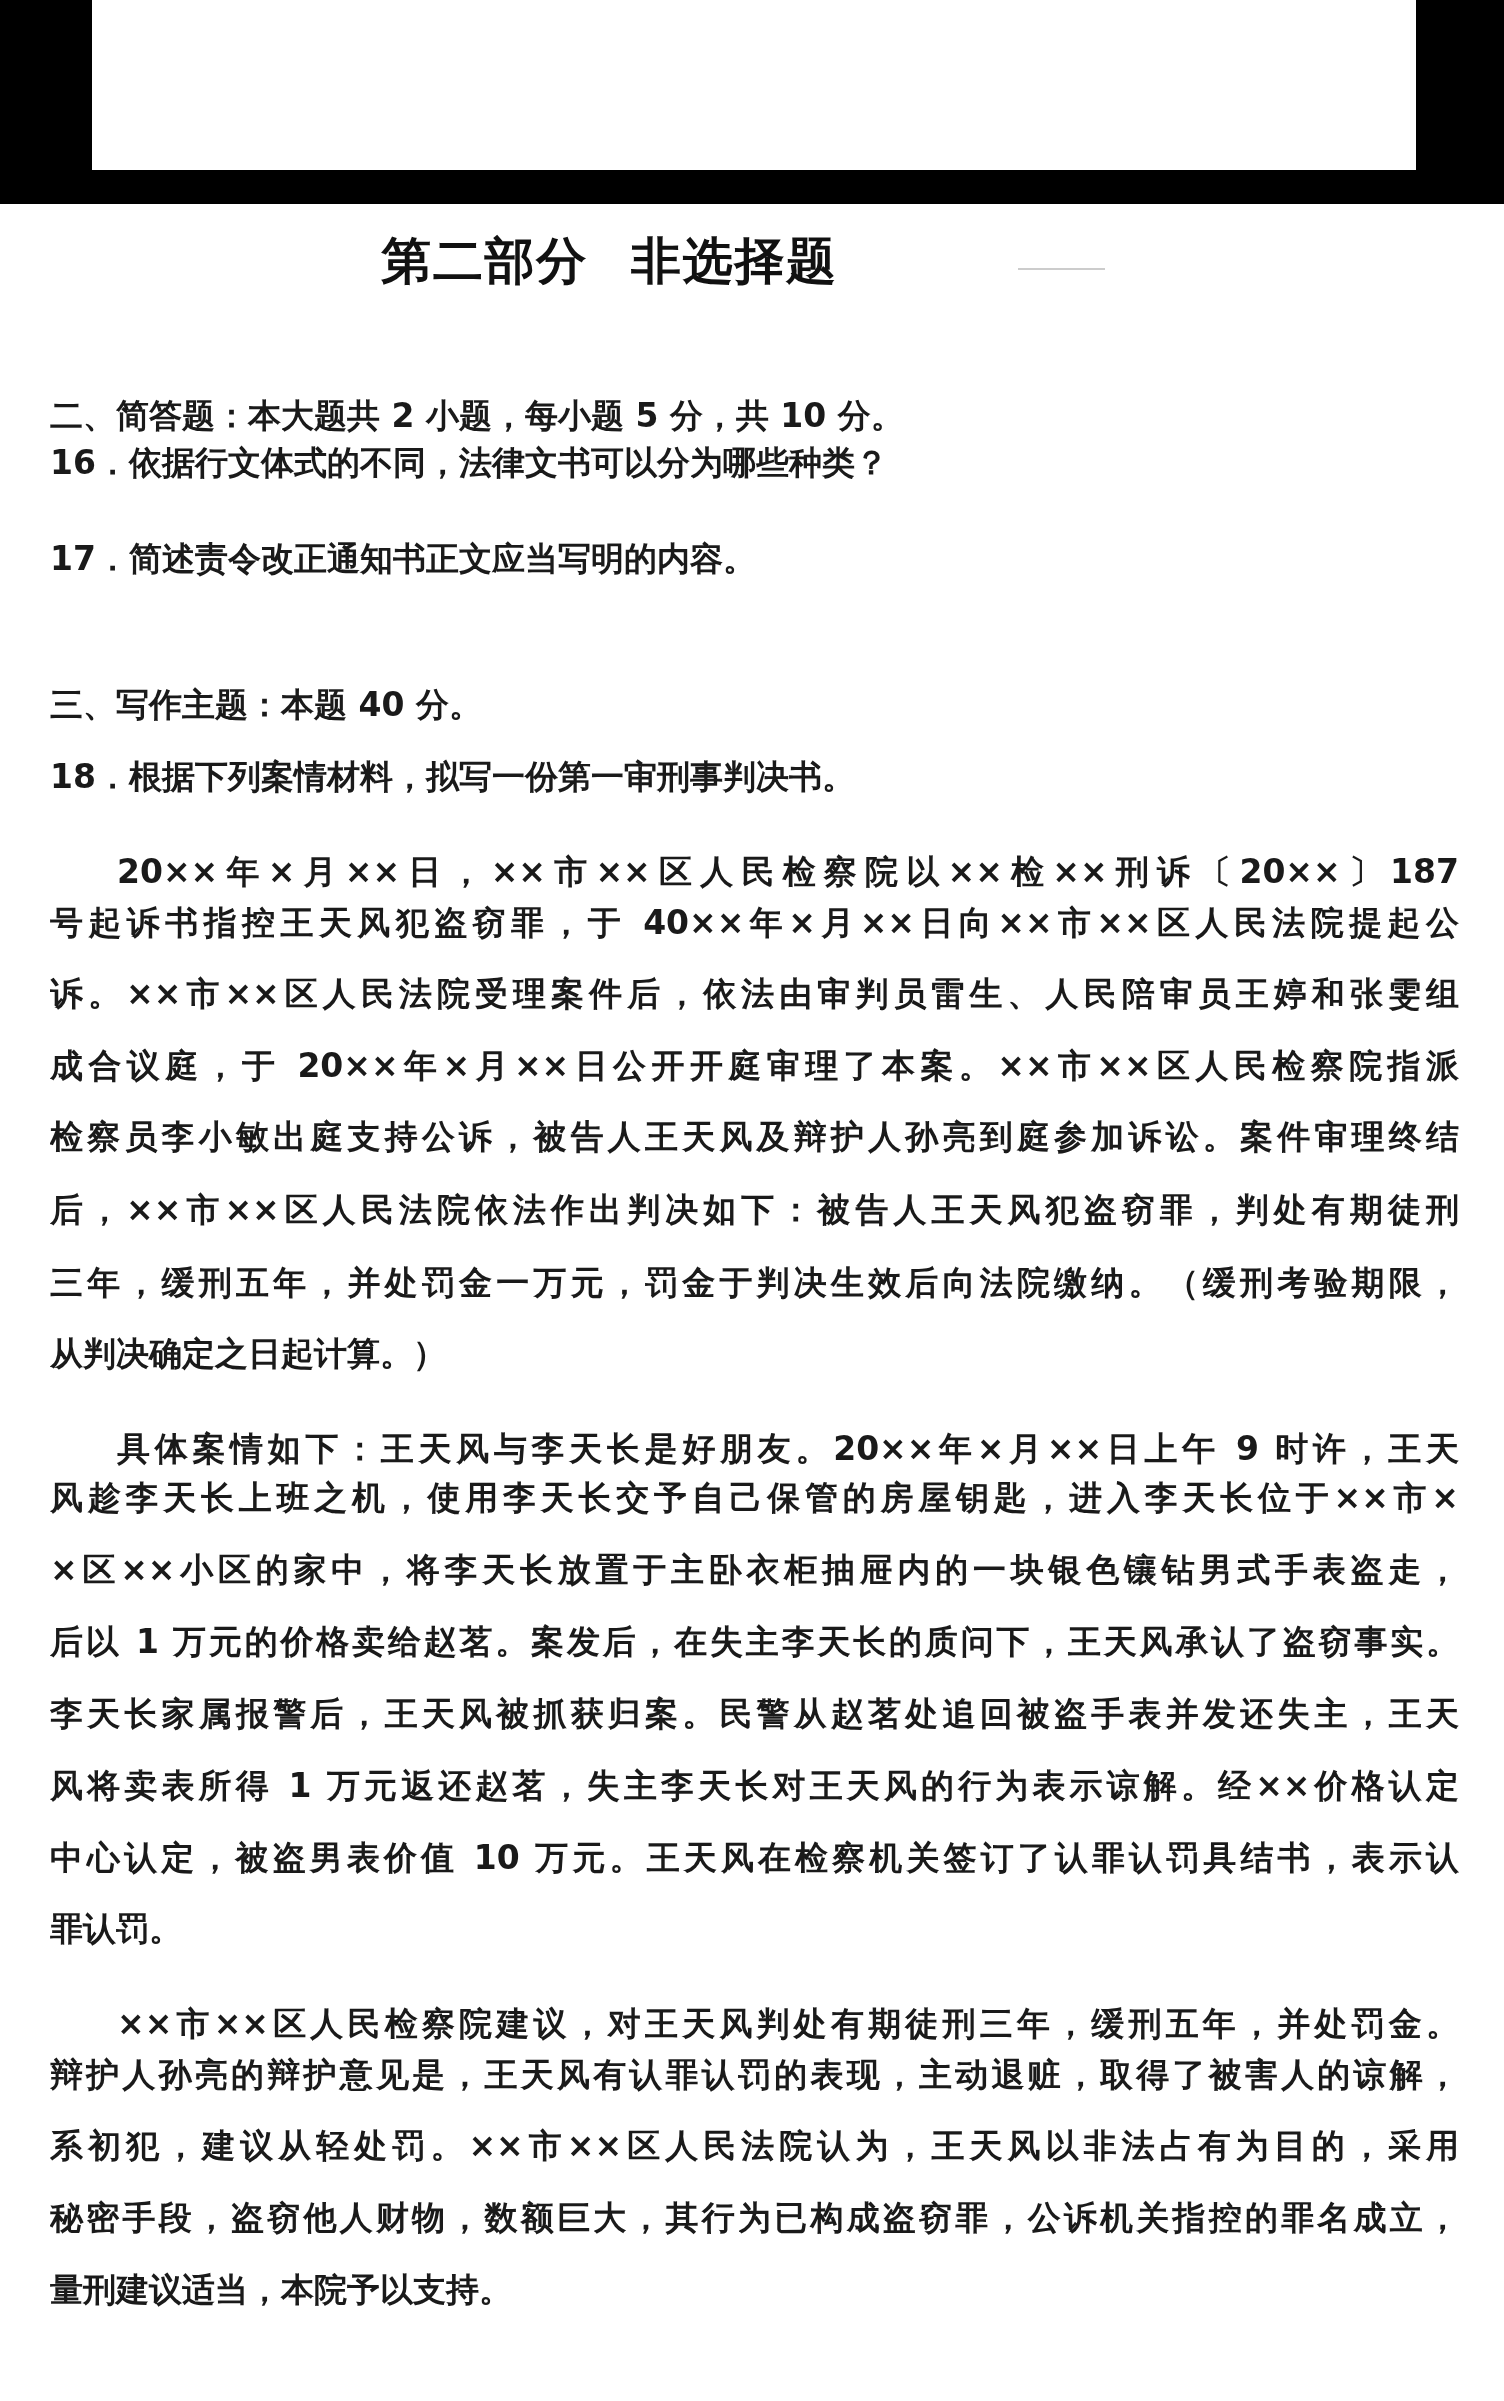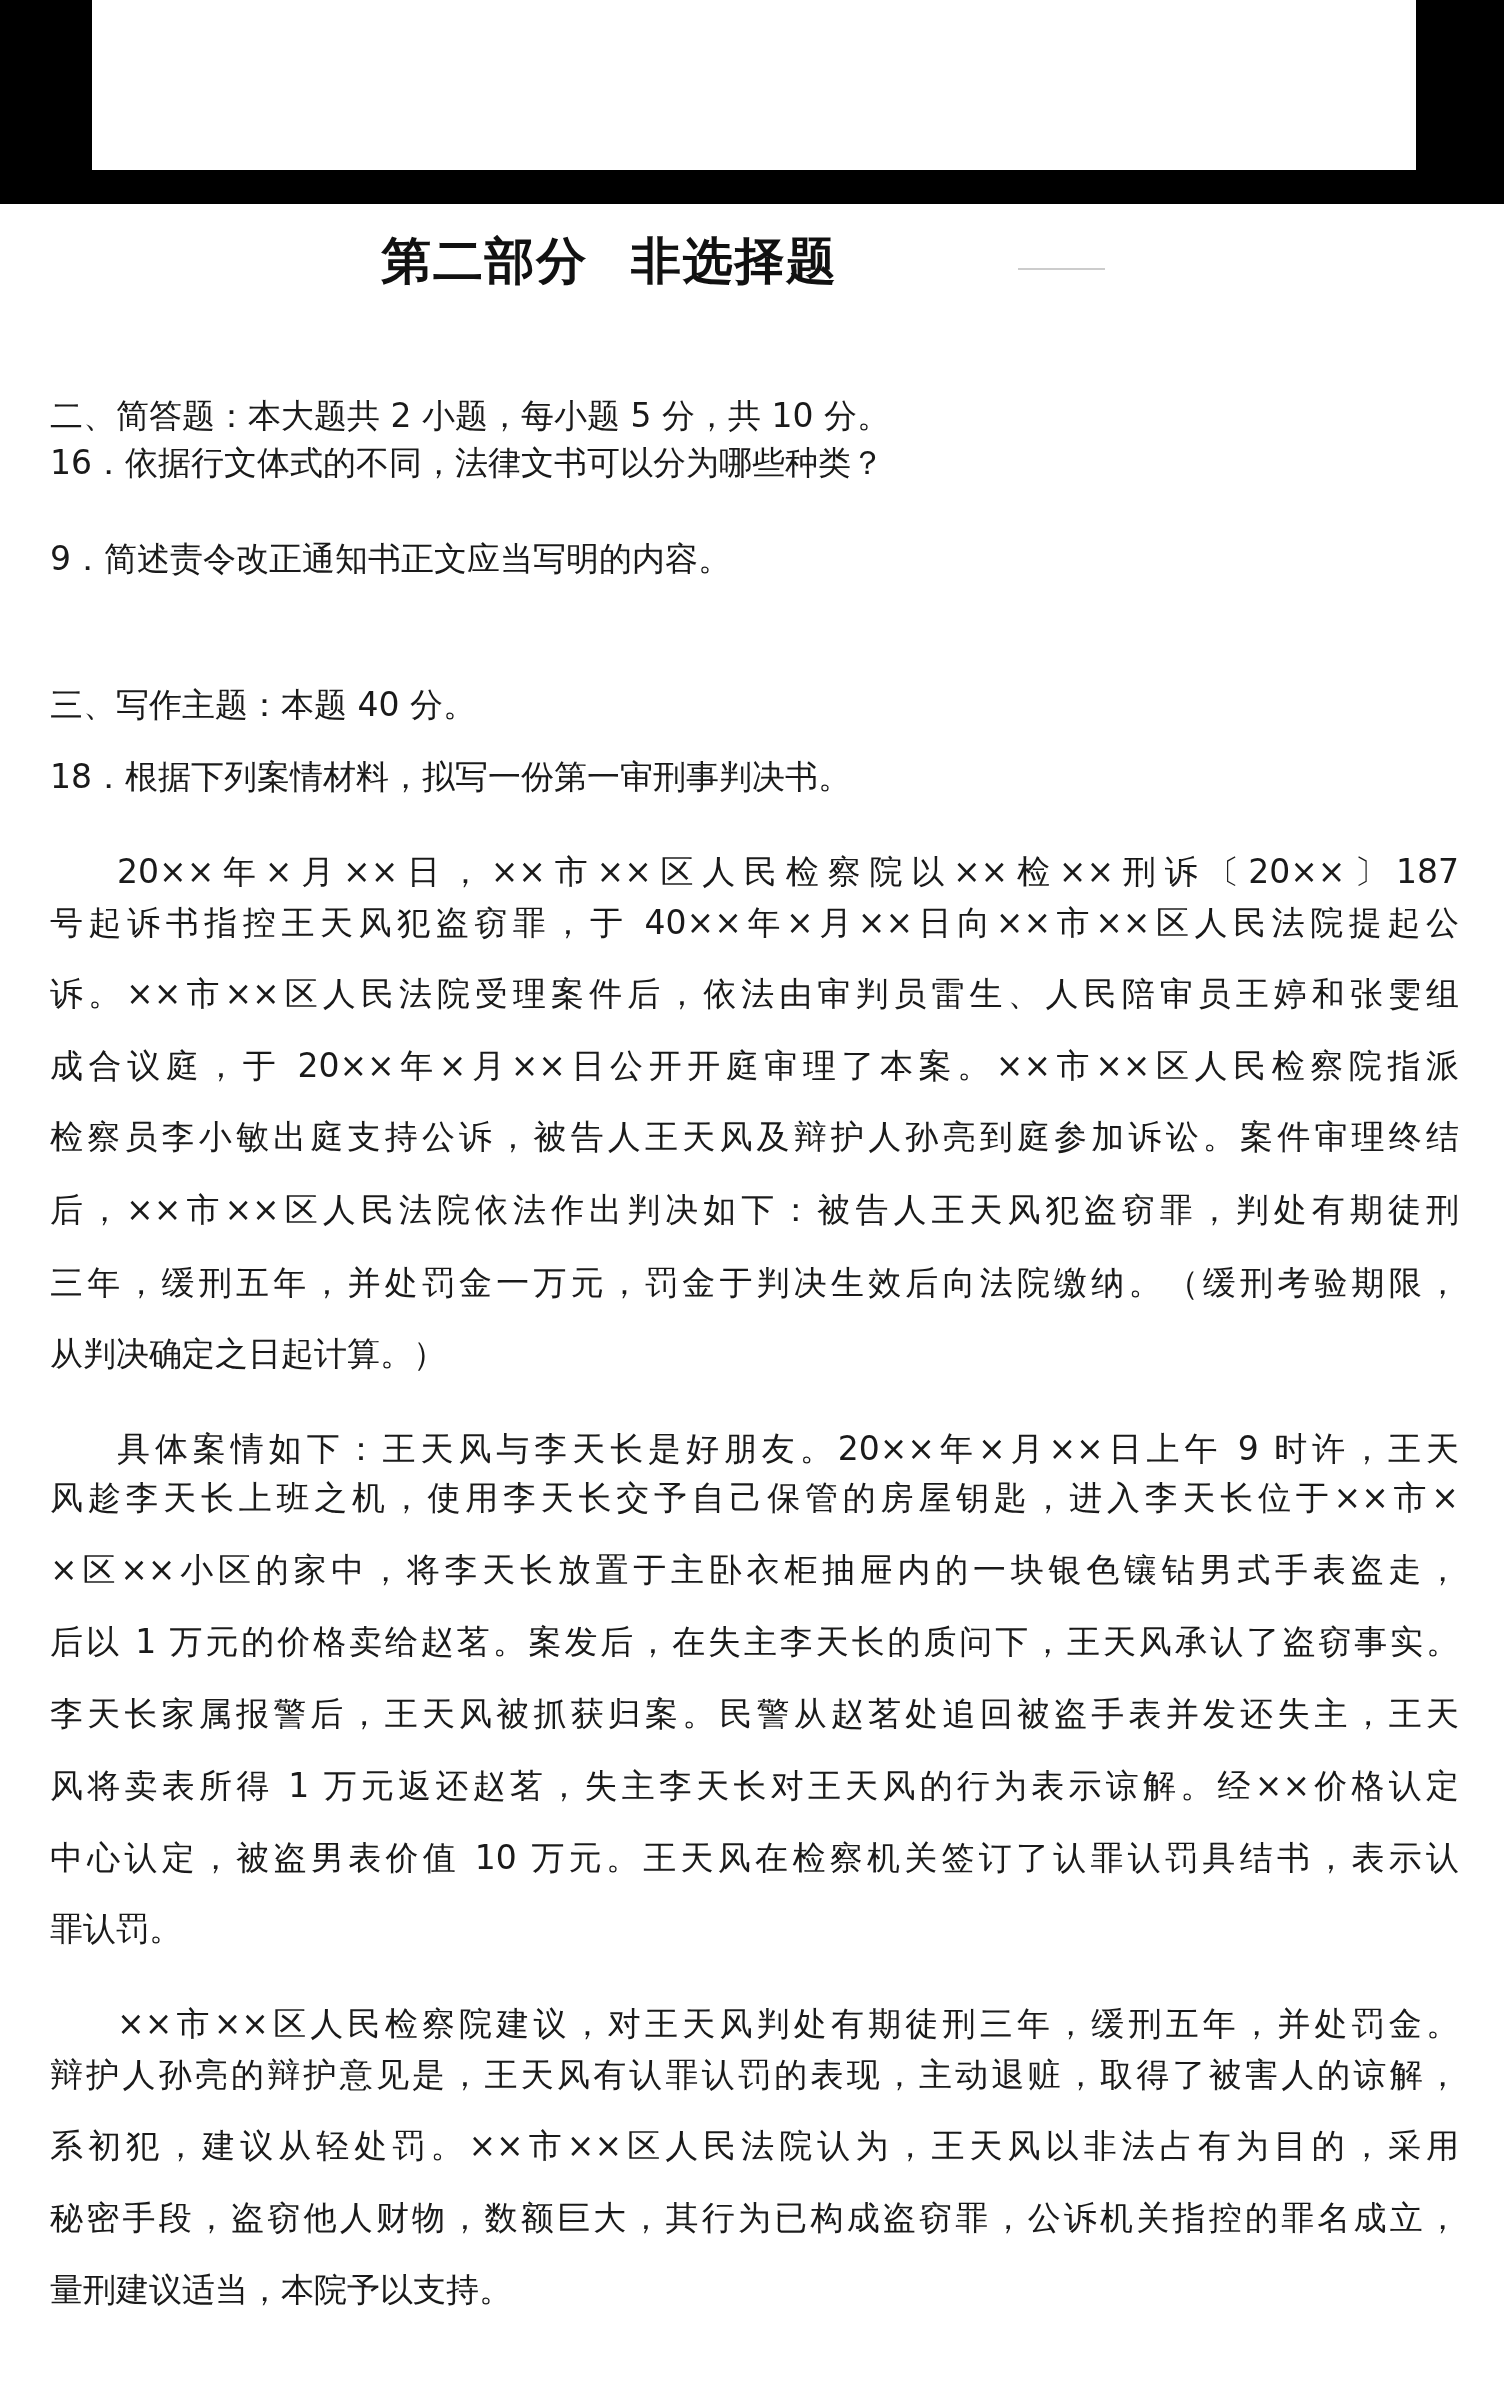--- a/index.html
+++ b/index.html
@@ -11,42 +11,42 @@
   .top-band { position: absolute; left: 0; top: 0; width: 1505px; height: 204px; background: #000; }
   .top-box { position: absolute; left: 92px; top: 0; width: 1324px; height: 170px; background: #fff; }
   .title {
     position: absolute; left: 0; width: 1219px; top: 228px; text-align: center;
     font-size: 50px; font-weight: bold; letter-spacing: 1.7px; color: #111;
   }
   .title .gap { display: inline-block; width: 43px; }
   .title-rule { position: absolute; left: 1018px; top: 268px; width: 87px; height: 1.7px; background: #ccc; }
   .line {
     position: absolute; left: 50px; width: 1409px; white-space: nowrap;
-    font-size: 33px; line-height: 42px; font-weight: normal; color: #1a1a1a;
+    font-size: 33px; line-height: 42px; font-weight: bold; color: #1a1a1a;
     text-align: justify; text-align-last: justify; overflow: hidden;
   }
   .line.last { text-align-last: left; }
   .line.indent { left: 117px; width: 1342px; margin-top: 22px; }
   .heading { font-size: 33px; }
 </style>
 </head>
 <body>
 
 <div class="top-band">
   <div class="top-box"></div>
 </div>
 
 <div class="title">
   <span>第二部分</span><span class="gap"></span><span>非选择题</span>
 </div>
 <div class="title-rule"></div>
 
 <div class="line last heading" style="top:395px">二、简答题：本大题共 2 小题，每小题 5 分，共 10 分。</div>
 <div class="line last" style="top:442px">16．依据行文体式的不同，法律文书可以分为哪些种类？</div>
-<div class="line last" style="top:538px">9．简述责令改正通知书正文应当写明的内容。</div>
+<div class="line last" style="top:538px">17．简述责令改正通知书正文应当写明的内容。</div>
 
 <div class="line last heading" style="top:684px">三、写作主题：本题 40 分。</div>
 <div class="line last" style="top:756px">18．根据下列案情材料，拟写一份第一审刑事判决书。</div>
 
 <div class="line indent" style="top:829px">20××年×月××日，××市××区人民检察院以××检××刑诉〔20××〕187</div>
 <div class="line" style="top:902px">号起诉书指控王天风犯盗窃罪，于 40××年×月××日向××市××区人民法院提起公</div>
 <div class="line" style="top:973px">诉。××市××区人民法院受理案件后，依法由审判员雷生、人民陪审员王婷和张雯组</div>
 <div class="line" style="top:1045px">成合议庭，于 20××年×月××日公开开庭审理了本案。××市××区人民检察院指派</div>
 <div class="line" style="top:1116px">检察员李小敏出庭支持公诉，被告人王天风及辩护人孙亮到庭参加诉讼。案件审理终结</div>
 <div class="line" style="top:1189px">后，××市××区人民法院依法作出判决如下：被告人王天风犯盗窃罪，判处有期徒刑</div>

